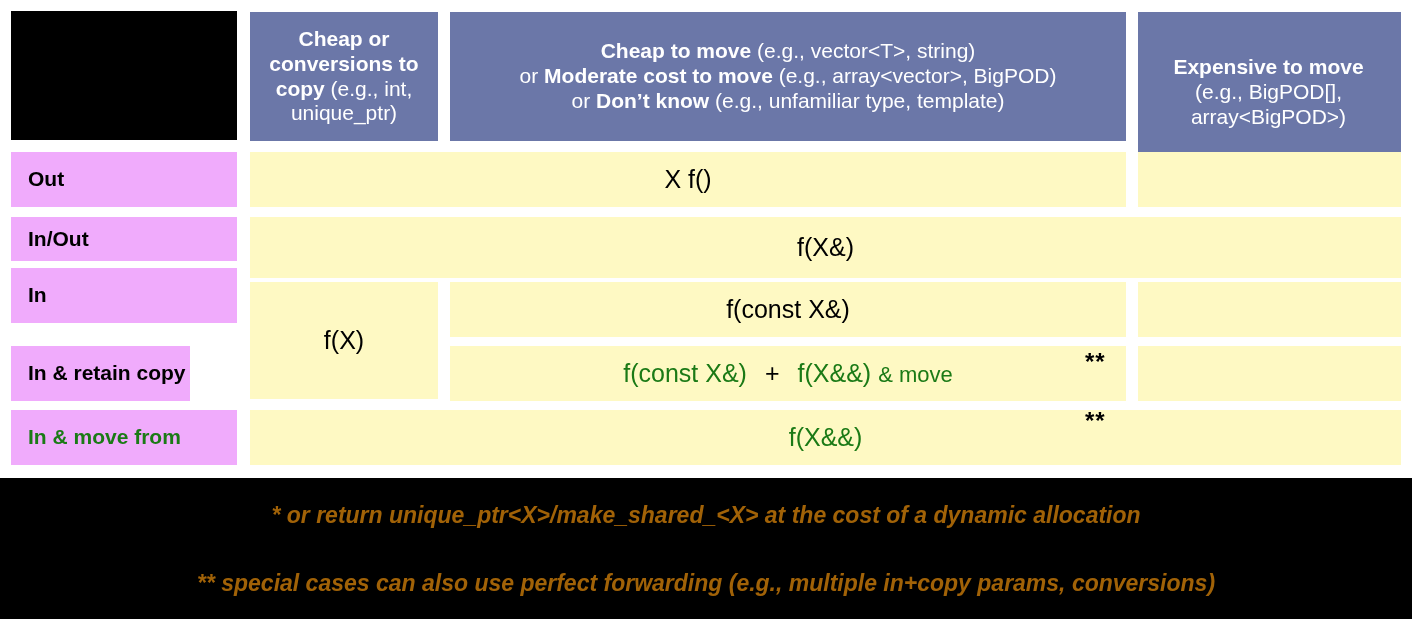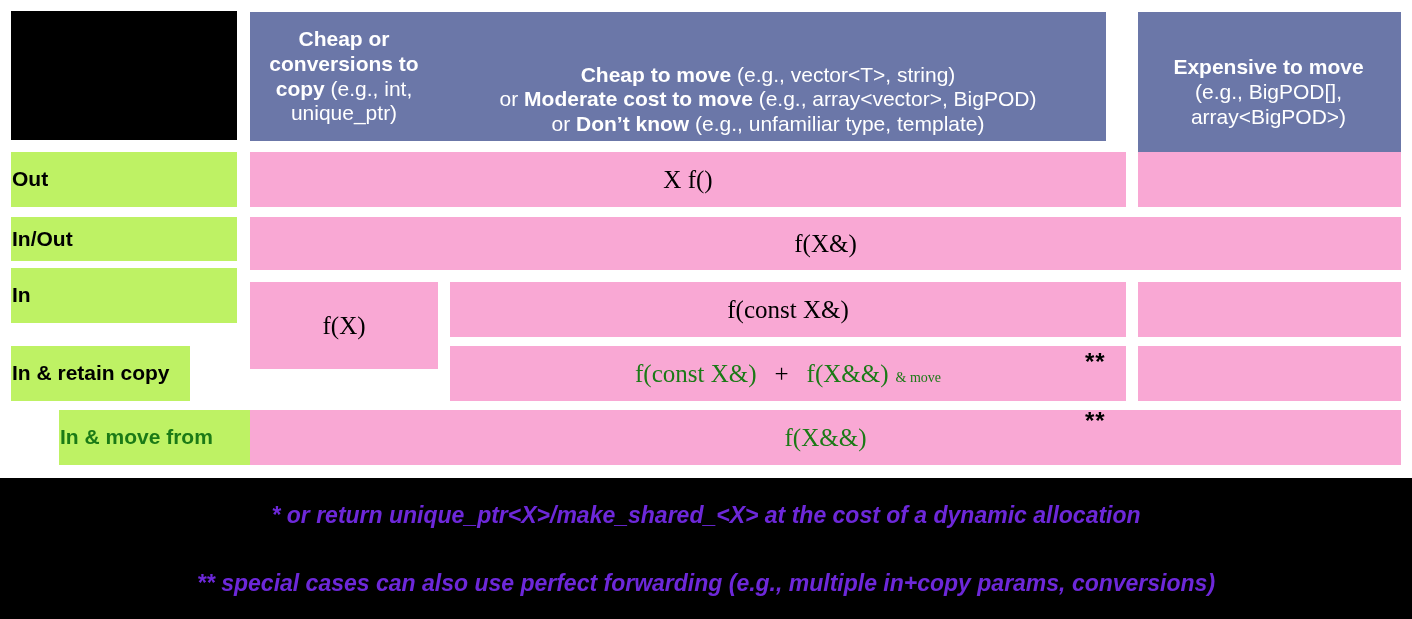--- a/index.html
+++ b/index.html
@@ -37,48 +37,47 @@
   .hdr .b { font-weight: bold; }
   .hdr-inner { width: 100%; }
 
   .corner-box {
     position: absolute;
     background: #000000;
   }
 
   
   .rowlab {
-    background: #bef264;
+    background: #f0abfc;
     color: #000000;
     font-size: 21px;
     font-weight: bold;
     justify-content: flex-start;
-    padding-left: 1px;
+    padding-left: 17px;
     text-align: left;
   }
   .rowlab.green { color: #1B7A16; }
 
   
   .body {
-    background: #f9a8d4;
+    background: #fef9c3;
     color: #000000;
     font-size: 25px;
-    font-family: Liberation Serif, serif;
   }
   .body.green  { color: #1B7A16; }
   .body.empty  { }
 
   .sig-row {
     display: flex;
     align-items: baseline;
     justify-content: center;
     gap: 0;
   }
   .plus { padding: 0 18px; color: #000000; }
-  .andmove { font-size: 14px; padding-left: 7px; }
+  .andmove { font-size: 22px; padding-left: 7px; }
 
   
   .dagger {
     position: absolute;
     color: #000000;
     font-size: 24px;
     font-weight: bold;
     letter-spacing: 1px;
     line-height: 1;
   }
@@ -86,21 +85,21 @@
   
   .footer-band {
     position: absolute;
     left: 0;
     background: #000000;
   }
   .footnote {
     position: absolute;
     width: 100%;
     text-align: center;
-    color: #6d28d9;
+    color: #a16207;
     font-style: italic;
     font-weight: bold;
     font-size: 23px;
     font-family: "Liberation Sans", sans-serif;
   }
 </style>
 </head>
 <body>
 
 <div id="page">
@@ -109,21 +108,21 @@
 
   <div class="cell hdr" style="left:250px; top:12px; width:188px; height:129px;">
     <div class="hdr-inner">
       <span class="b">Cheap or</span><br>
       <span class="b">conversions to</span><br>
       <span class="b">copy</span><span> (e.g., int,</span><br>
       <span>unique_ptr)</span>
     </div>
   </div>
 
-  <div class="cell hdr" style="left:430px; top:12px; width:676px; height:129px;align-items:flex-end;">
+  <div class="cell hdr" style="left:450px; top:12px; width:676px; height:129px;">
     <div class="hdr-inner">
       <span class="b">Cheap to move</span><span> (e.g., vector&lt;T&gt;, string)</span><br>
       <span>or </span><span class="b">Moderate cost to move</span><span> (e.g., array&lt;vector&gt;, BigPOD)</span><br>
       <span>or </span><span class="b">Don’t know</span><span> (e.g., unfamiliar type, template)</span>
     </div>
   </div>
 
   <div class="cell hdr" style="left:1138px; top:12px; width:263px; height:161px;padding-left:6px;">
     <div class="hdr-inner">
       <span class="b">Expensive to move</span><br>
@@ -137,34 +136,34 @@
   </div>
   <div class="cell rowlab" style="left:11px; top:217px; width:226px; height:44px;">
     <span>In/Out</span>
   </div>
   <div class="cell rowlab" style="left:11px; top:268px; width:226px; height:55px;">
     <span>In</span>
   </div>
   <div class="cell rowlab" style="left:11px; top:346px; width:179px; height:55px;">
     <span>In &amp; retain copy</span>
   </div>
-  <div class="cell rowlab green" style="left:11px; top:410px; width:226px; height:55px;margin-left:48px;">
+  <div class="cell rowlab green" style="left:11px; top:410px; width:226px; height:55px;">
     <span>In &amp; move from</span>
   </div>
 
   <div class="cell body" style="left:250px; top:152px; width:876px; height:55px;">
     <span>X f()</span>
   </div>
   <div class="cell body empty" style="left:1138px; top:152px; width:263px; height:55px;"></div>
 
-  <div class="cell body" style="left:250px; top:217px; width:1151px; height:53px;">
+  <div class="cell body" style="left:250px; top:217px; width:1151px; height:61px;">
     <span>f(X&amp;)</span>
   </div>
 
-  <div class="cell body" style="left:250px; top:282px; width:188px; height:87px;">
+  <div class="cell body" style="left:250px; top:282px; width:188px; height:117px;">
     <span>f(X)</span>
   </div>
 
   <div class="cell body" style="left:450px; top:282px; width:676px; height:55px;">
     <span>f(const X&amp;)</span>
   </div>
   <div class="cell body empty" style="left:1138px; top:282px; width:263px; height:55px;"></div>
 
   <div class="cell body green" style="left:450px; top:346px; width:676px; height:55px;">
     <span class="sig-row">

